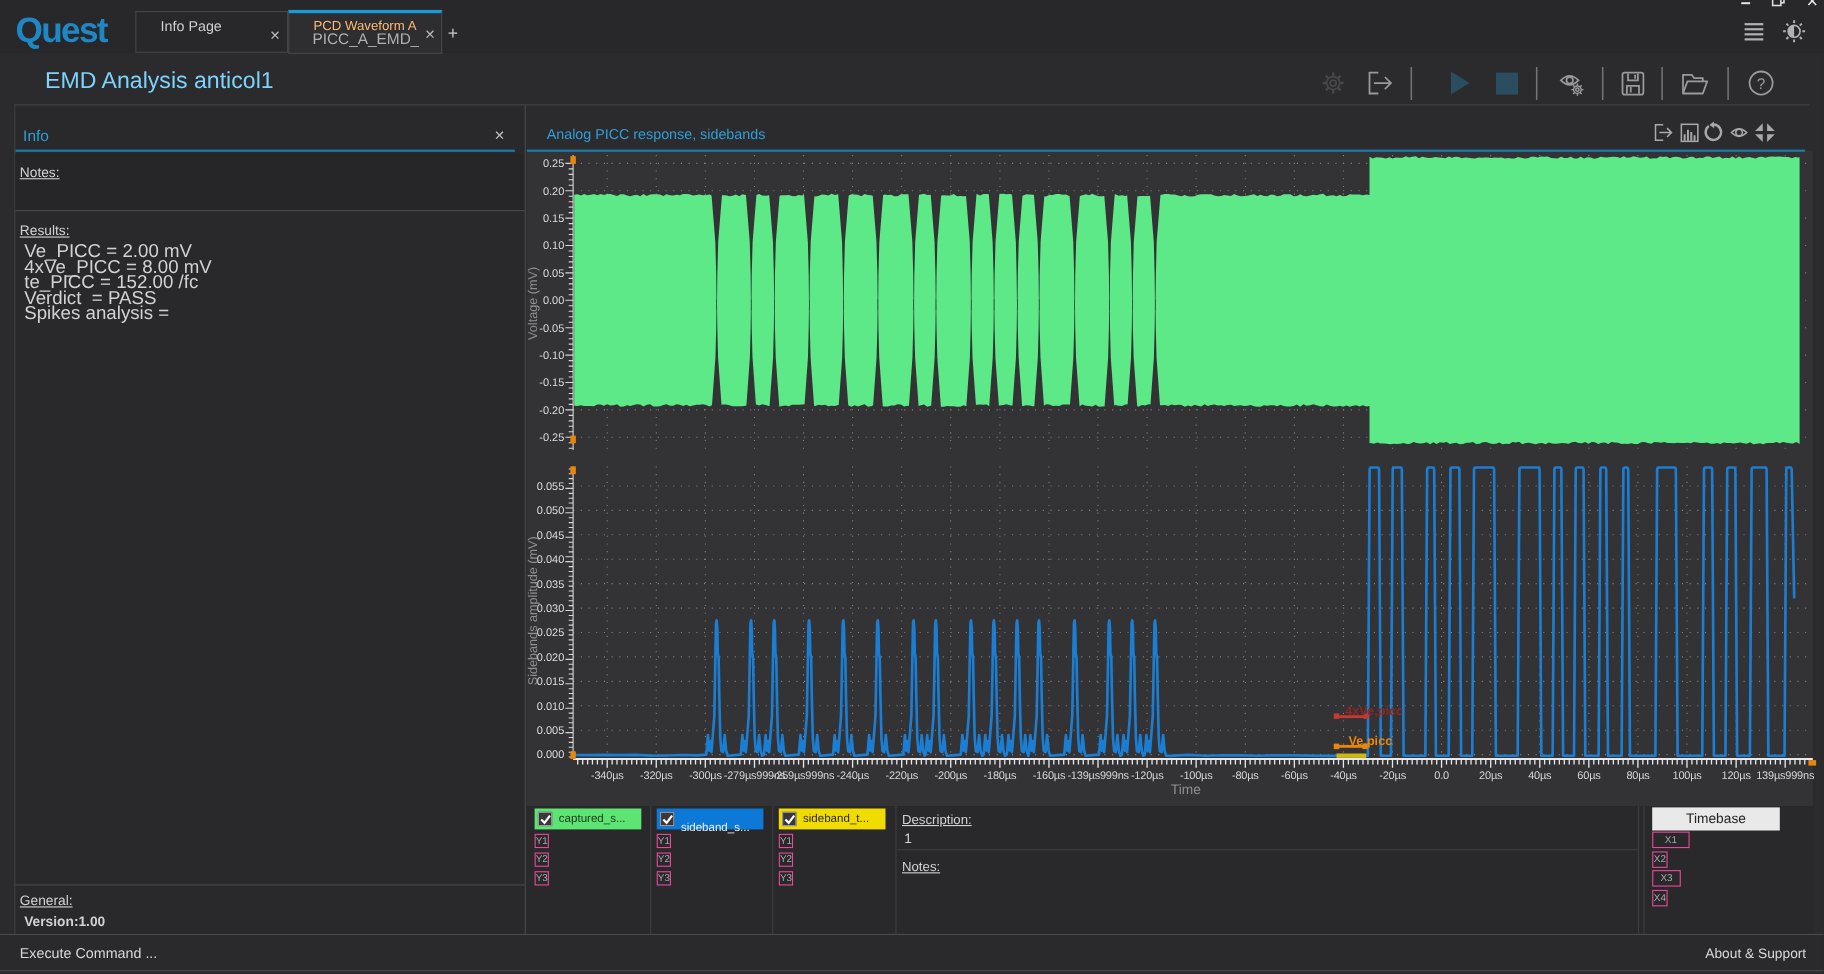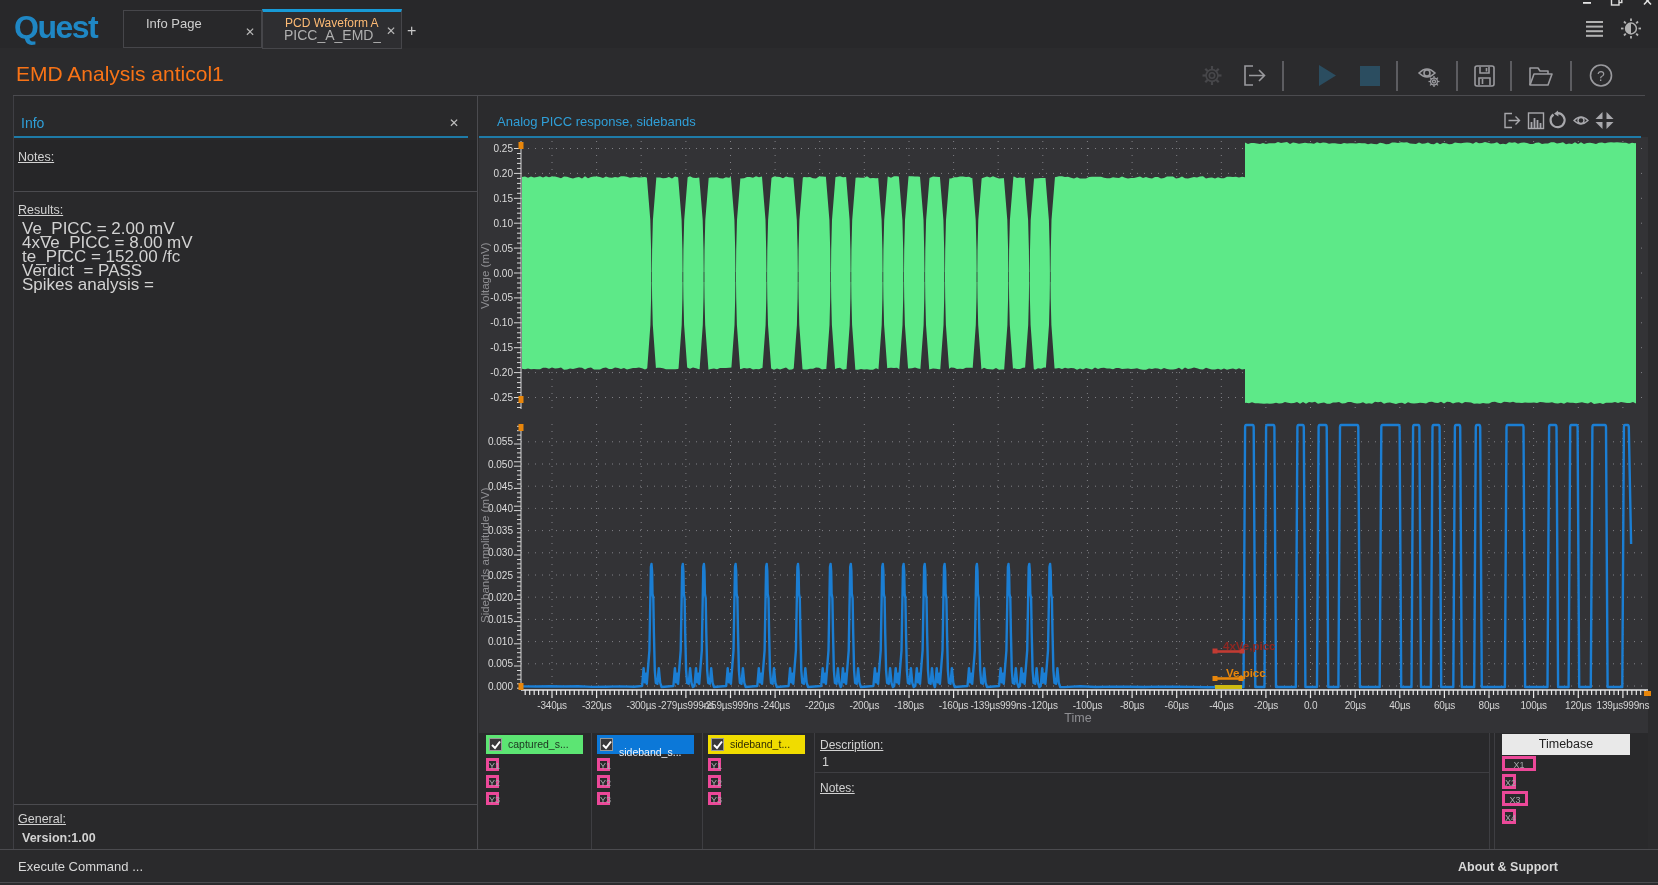--- a/index.html
+++ b/index.html
@@ -6,21 +6,21 @@
 .abs{position:absolute}
 svg text{font-family:"Liberation Sans",sans-serif}
 .gr{stroke:#818186;stroke-width:1;stroke-dasharray:1 6}
 .ax{stroke:#d8d8d8;stroke-width:1}
 .gf{fill:#5de988}
 .dk{fill:#333336}
 .tr{fill:none;stroke:#1b7ed3;stroke-width:2.4;stroke-linejoin:round}
 .yl{fill:#dcdcdc;font-size:10px;text-anchor:end}
 .xl{fill:#d4d4d4;font-size:10px;text-anchor:middle;letter-spacing:-0.2px}
 .an{font-size:11.5px;font-weight:bold}
-.ybtn{position:absolute;width:13px;height:13px;border:3px solid #ec4899;
+.ybtn{position:absolute;width:13px;height:13px;border:1px solid #ec4899;
  color:#a8a8ac;font-size:9px;line-height:11px;text-align:center}
 .sep{position:absolute;background:#4b4b4f}
 .u{text-decoration:underline}
 </style></head><body>
 
 <div class="abs" style="left:0;top:0;width:1658px;height:48px;background:#28282a"></div>
 <div class="abs" style="left:14px;top:9px;font-size:32px;font-weight:bold;color:#1f87c4;letter-spacing:-1.5px">Quest</div>
 
 <div class="abs" style="left:123px;top:10px;width:139px;height:38px;border:1px solid #46464a;background:#28282a"></div>
 <div class="abs" style="left:146px;top:16px;font-size:13px;color:#cfcfcf">Info Page</div>
@@ -50,21 +50,21 @@
       <line x1="18.5" y1="10.5" x2="21" y2="10.5"></line>
       <line x1="4" y1="3.5" x2="5.8" y2="5.3"></line>
       <line x1="16.2" y1="15.7" x2="18" y2="17.5"></line>
       <line x1="4" y1="17.5" x2="5.8" y2="15.7"></line>
       <line x1="16.2" y1="5.3" x2="18" y2="3.5"></line>
     </g>
  <circle cx="11" cy="10.5" r="5.4" fill="none" stroke="#b2b2b2" stroke-width="1.5"></circle>
  <path d="M11 5.1 A5.4 5.4 0 0 0 11 15.9 Z" fill="#b2b2b2"></path>
 </svg>
 
-<div class="abs" style="left:16px;top:62px;font-size:21px;color:#f97316">EMD Analysis anticol1</div>
+<div class="abs" style="left:41px;top:62px;font-size:21px;color:#7dd3fc">EMD Analysis anticol1</div>
 <div class="sep" style="left:13px;top:95px;width:1632px;height:1px"></div>
 <svg class="abs" style="left:1195px;top:58px" width="450" height="36" viewBox="0 0 450 36">
     <g fill="none" stroke="#47474a" stroke-width="1.6">
       <circle cx="17" cy="17.5" r="5.9"></circle>
       <circle cx="17" cy="17.5" r="2.7"></circle>
       <line x1="22.9" y1="17.5" x2="26.5" y2="17.5" stroke-width="2.2"></line>
       <line x1="21.2" y1="21.7" x2="23.7" y2="24.2" stroke-width="2.2"></line>
       <line x1="17.0" y1="23.4" x2="17.0" y2="27.0" stroke-width="2.2"></line>
       <line x1="12.8" y1="21.7" x2="10.3" y2="24.2" stroke-width="2.2"></line>
       <line x1="11.1" y1="17.5" x2="7.5" y2="17.5" stroke-width="2.2"></line>
@@ -737,21 +737,21 @@
   </svg>
 <div class="abs" style="left:730px;top:738px;font-size:10.5px;color:#2e2a04">sideband_t...</div>
 <div class="ybtn" style="left:708px;top:758px">Y1</div>
 <div class="ybtn" style="left:708px;top:775px">Y2</div>
 <div class="ybtn" style="left:708px;top:792px">Y3</div>
 
 <div class="abs u" style="left:820px;top:738px;font-size:12px;color:#d2d2d2">Description:</div>
 <div class="abs" style="left:822px;top:755px;font-size:12.5px;color:#d2d2d2">1</div>
 <div class="abs u" style="left:820px;top:781px;font-size:12px;color:#d2d2d2">Notes:</div>
 
-<div class="abs" style="left:1502px;top:734px;width:128px;height:21px;background:#e9e9e9;color:#222;font-size:12.5px;text-align:center;line-height:21px">Timebase</div>
+<div class="abs" style="left:1502px;top:734px;width:116px;height:21px;background:#e9e9e9;color:#222;font-size:12.5px;text-align:center;line-height:21px">Timebase</div>
 <div class="ybtn" style="left:1502px;top:756px;width:34px;height:15px;line-height:13px">X1</div>
 <div class="ybtn" style="left:1502px;top:774px;width:14px;height:15px;line-height:13px">X2</div>
 <div class="ybtn" style="left:1502px;top:791px;width:26px;height:15px;line-height:13px">X3</div>
 <div class="ybtn" style="left:1502px;top:809px;width:14px;height:15px;line-height:13px">X4</div>
 
 <div class="abs" style="left:0;top:849px;width:1658px;height:34px;background:#2a2a2c;border-top:1px solid #4b4b4f;border-bottom:1px solid #4b4b4f"></div>
 <div class="abs" style="left:18px;top:859px;font-size:13px;font-weight:normal;color:#d8d8d8">Execute Command ...</div>
-<div class="abs" style="left:1458px;top:860px;width:184px;font-size:12.5px;font-weight:bold;color:#d8d8d8;text-align:left">About &amp; Support</div>
+<div class="abs" style="left:1458px;top:860px;width:184px;font-size:12.5px;font-weight:normal;color:#d8d8d8;text-align:right">About &amp; Support</div>
 
 </body></html>

